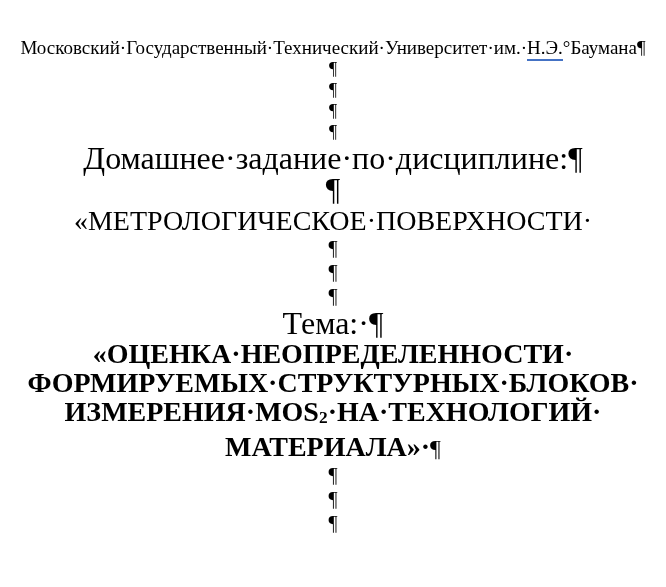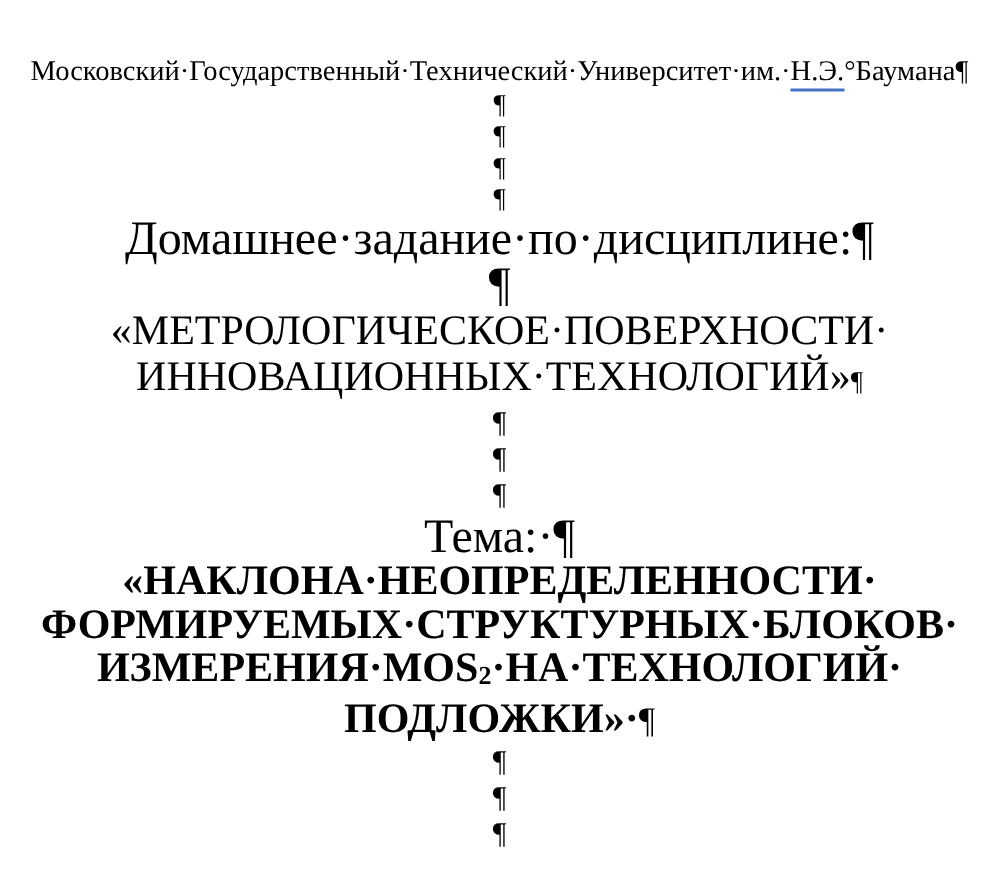--- a/index.html
+++ b/index.html
@@ -52,35 +52,34 @@
   <p class="sm"><span>¶</span></p>
 
   <p class="lg">
     <span>Домашнее·задание·по·дисциплине:</span><span>¶</span>
   </p>
 
   <p class="lg"><span>¶</span></p>
 
   <p class="course">
     <span class="block">«МЕТРОЛОГИЧЕСКОЕ·ПОВЕРХНОСТИ·</span>
-    <span class="nowrap"><span>ИННОВАЦИОННЫХ·ТЕХНОЛОГИЙ»</span><span class="pilcrow-sm">¶</span></span>
   </p>
 
   <p class="md"><span>¶</span></p>
   <p class="md"><span>¶</span></p>
   <p class="md"><span>¶</span></p>
 
   <p class="lg">
     <span>Тема:·</span><span>¶</span>
   </p>
 
   <p class="topic">
-    <span class="block">«НАКЛОНА·НЕОПРЕДЕЛЕННОСТИ·</span>
+    <span class="block">«ОЦЕНКА·НЕОПРЕДЕЛЕННОСТИ·</span>
     <span class="block">ФОРМИРУЕМЫХ·СТРУКТУРНЫХ·БЛОКОВ·</span>
     <span class="block"><span>ИЗМЕРЕНИЯ·MOS</span><span class="sub">2</span><span>·НА·ТЕХНОЛОГИЙ·</span></span>
-    <span class="nowrap"><span>ПОДЛОЖКИ»·</span><span class="pilcrow-md">¶</span></span>
+    <span class="nowrap"><span>МАТЕРИАЛА»·</span><span class="pilcrow-md">¶</span></span>
   </p>
 
   <p class="md"><span>¶</span></p>
   <p class="md"><span>¶</span></p>
   <p class="md"><span>¶</span></p>
 
 </div>
 
 </body></html>

